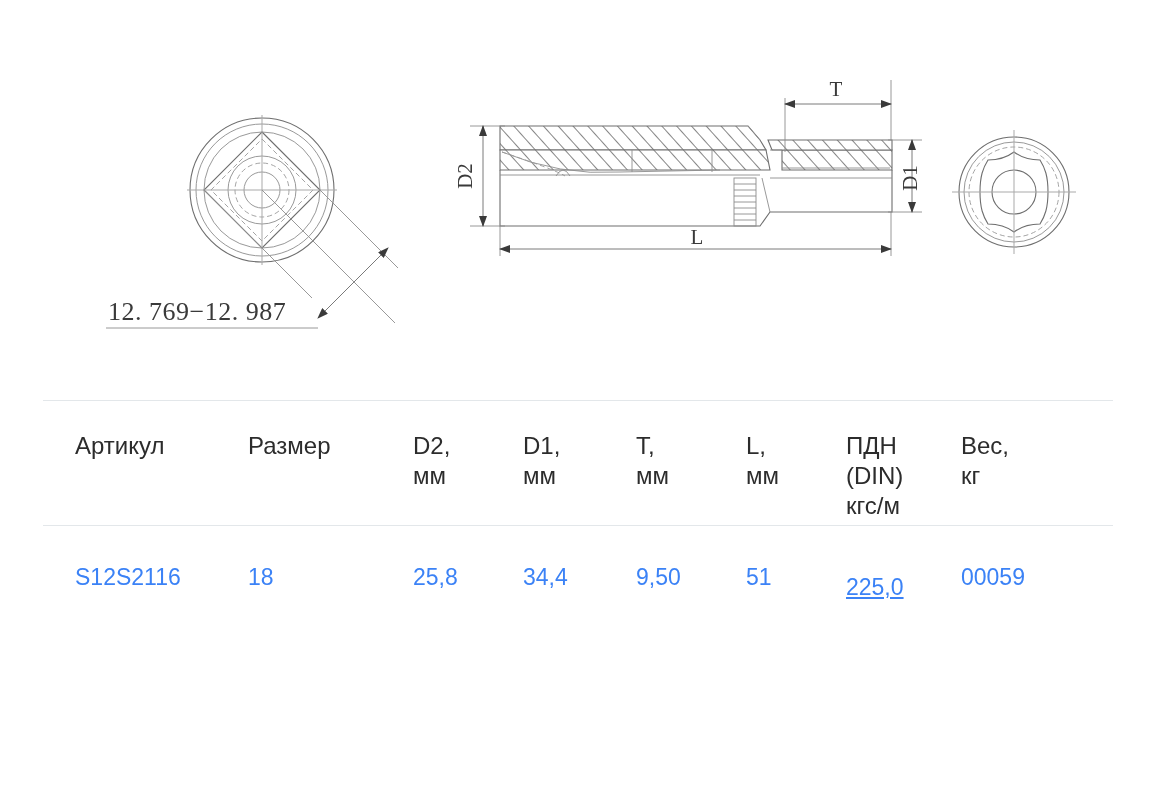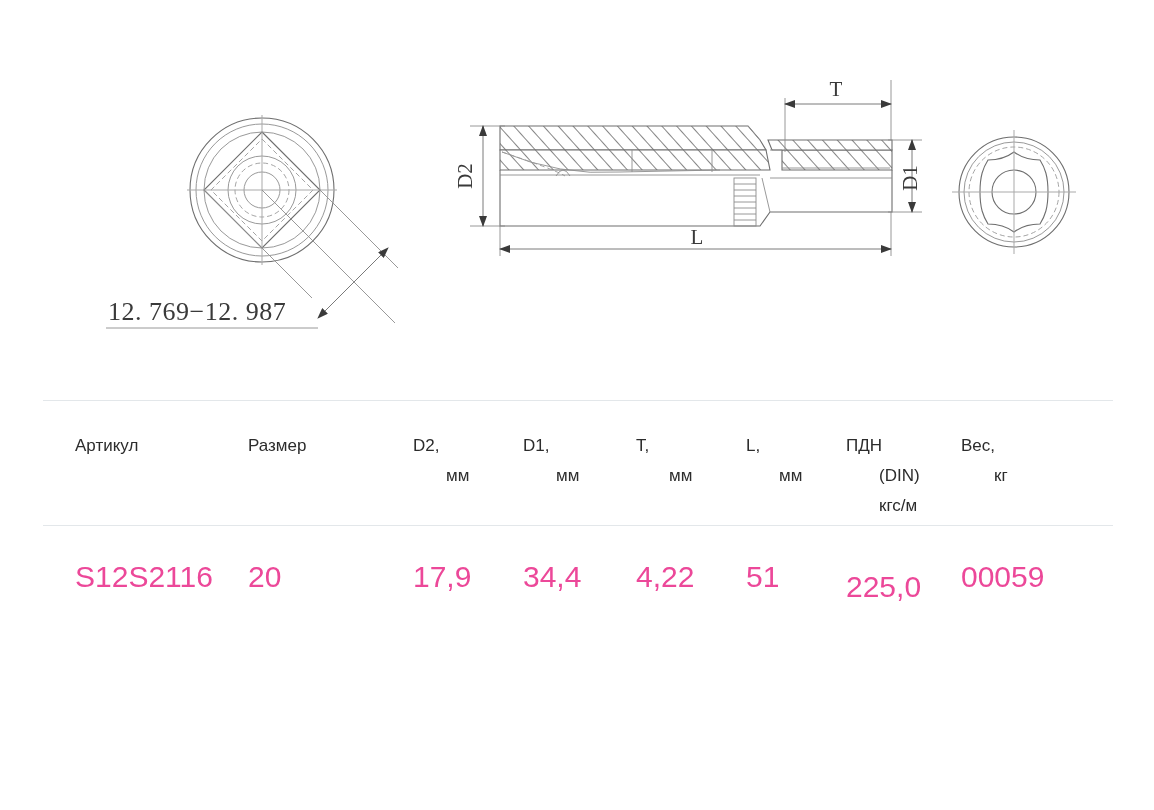--- a/index.html
+++ b/index.html
@@ -40,57 +40,58 @@
   }
   table.spec {
     width: 1070px;
     border-collapse: collapse;
     table-layout: fixed;
   }
   table.spec thead th {
     text-align: left;
     vertical-align: top;
     font-weight: 400;
-    font-size: 17px;
+    font-size: 24px;
     line-height: 30px;
     color: #2c2c2c;
     padding: 30px 0 0 0;
     height: 125px;
     box-sizing: border-box;
   }
   table.spec thead tr {
     border-top: 1px solid #e3e7ea;
     border-bottom: 1px solid #e3e7ea;
   }
   table.spec tbody td {
     text-align: left;
     vertical-align: top;
-    font-size: 30px;
+    font-size: 23px;
     line-height: 30px;
-    color: #ec4899;
+    color: #3b82f6;
     padding: 36px 0 0 0;
     height: 100px;
     box-sizing: border-box;
   }
-  .hdr-line2, .hdr-line3 { display: block; margin-left: 33px; }
+  .hdr-line2, .hdr-line3 { display: block; }
 
   
   .c-art  { width: 205px; padding-left: 32px !important; }
   .c-size { width: 165px; margin-top: 45px; }
   .c-d2   { width: 110px; }
   .c-d1   { width: 113px; }
   .c-t    { width: 110px; }
   .c-l    { width: 100px; }
   .c-pdn  { width: 115px; }
   .c-w    { width: 152px; }
 
   
   td.pdn-val {
     font-size: 21px;
     padding-top: 46px !important;
+    text-decoration: underline;
   }
 
   
   .dim-label {
     font-family: "Liberation Serif", serif;
     font-size: 21px;
     fill: #3a3a3a;
   }
   .dim-tol {
     font-family: "Liberation Serif", serif;
@@ -268,23 +269,23 @@
         </th>
         <th class="c-w">
           <span>Вес,</span>
           <span class="hdr-line2">кг</span>
         </th>
       </tr>
     </thead>
     <tbody>
       <tr>
         <td class="c-art">S12S2116</td>
-        <td class="c-size">20</td>
-        <td class="c-d2">17,9</td>
+        <td class="c-size">18</td>
+        <td class="c-d2">25,8</td>
         <td class="c-d1">34,4</td>
-        <td class="c-t">4,22</td>
+        <td class="c-t">9,50</td>
         <td class="c-l">51</td>
         <td class="c-pdn pdn-val">225,0</td>
         <td class="c-w">00059</td>
       </tr>
     </tbody>
   </table>
 </div>
 
 </body></html>

